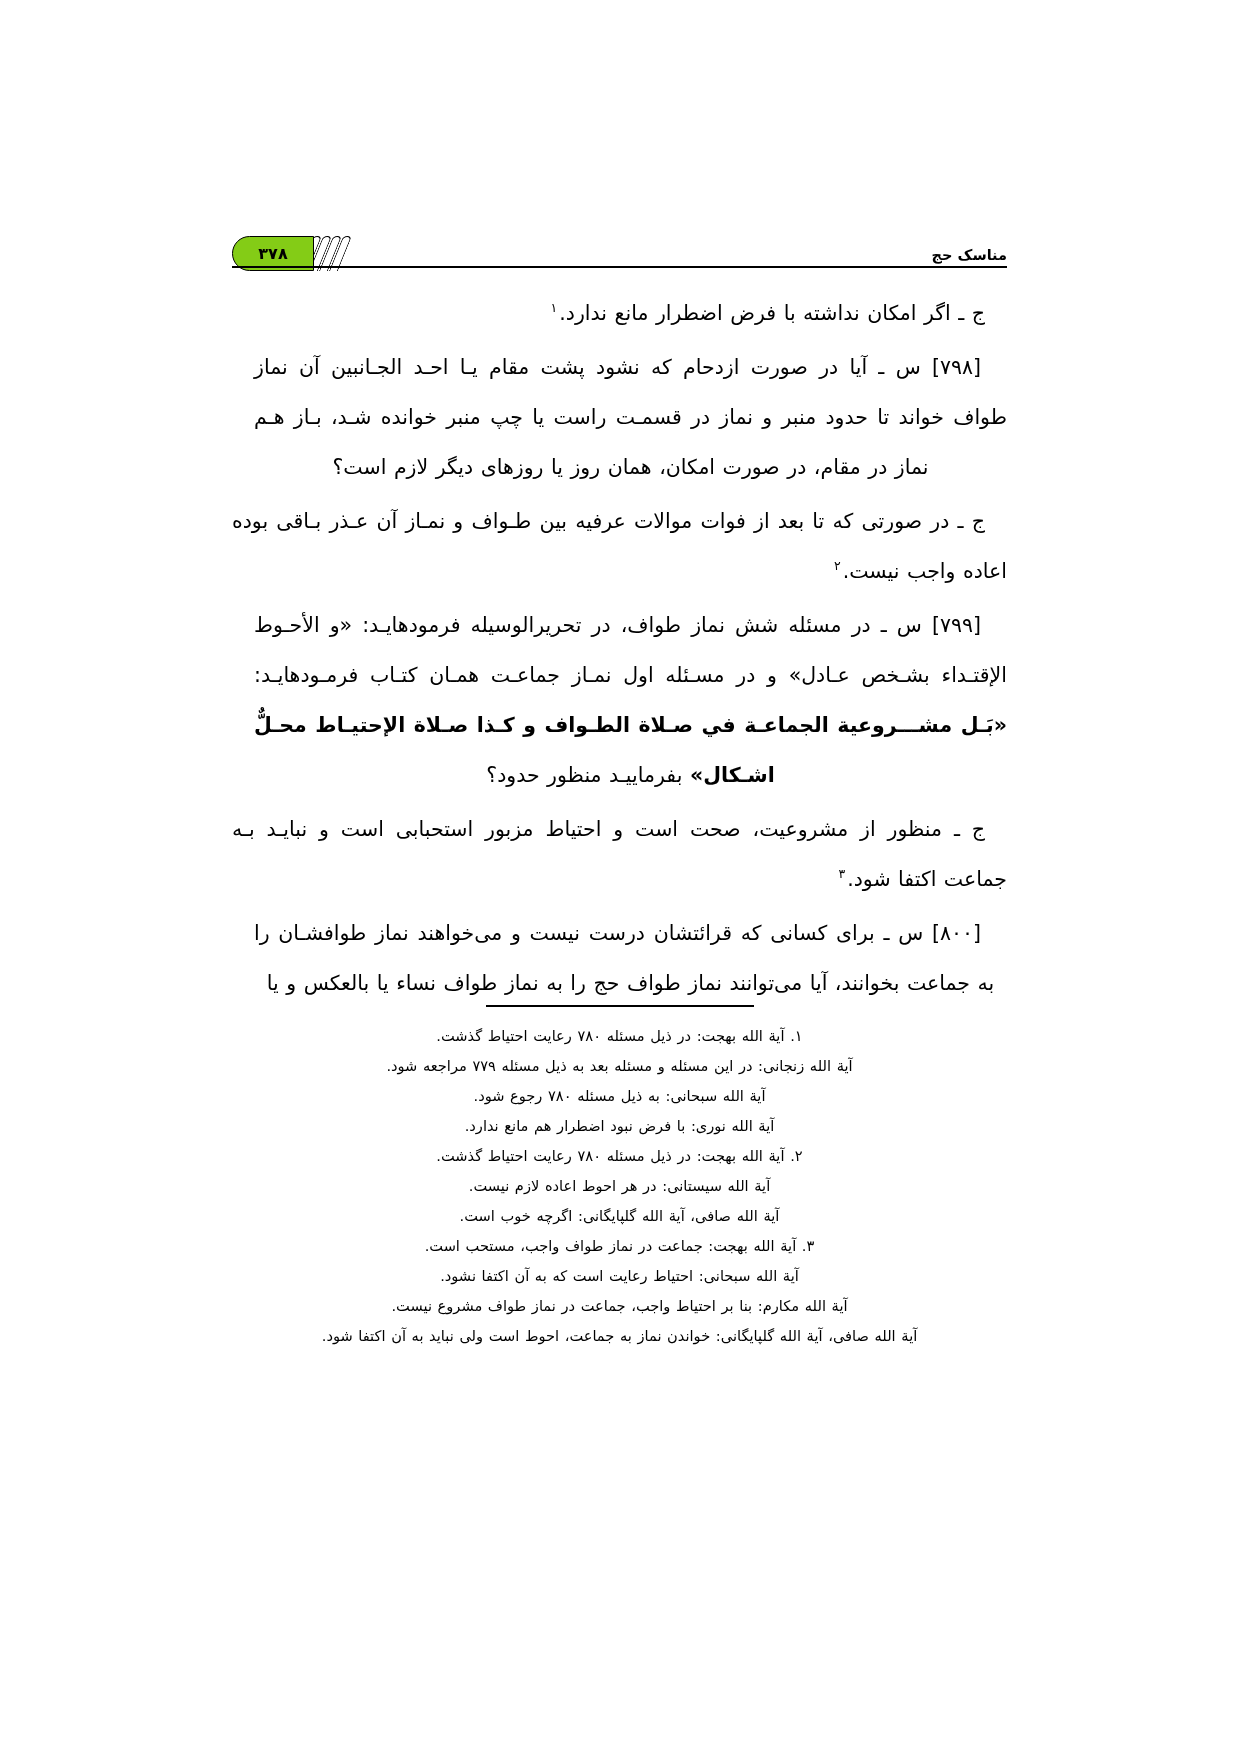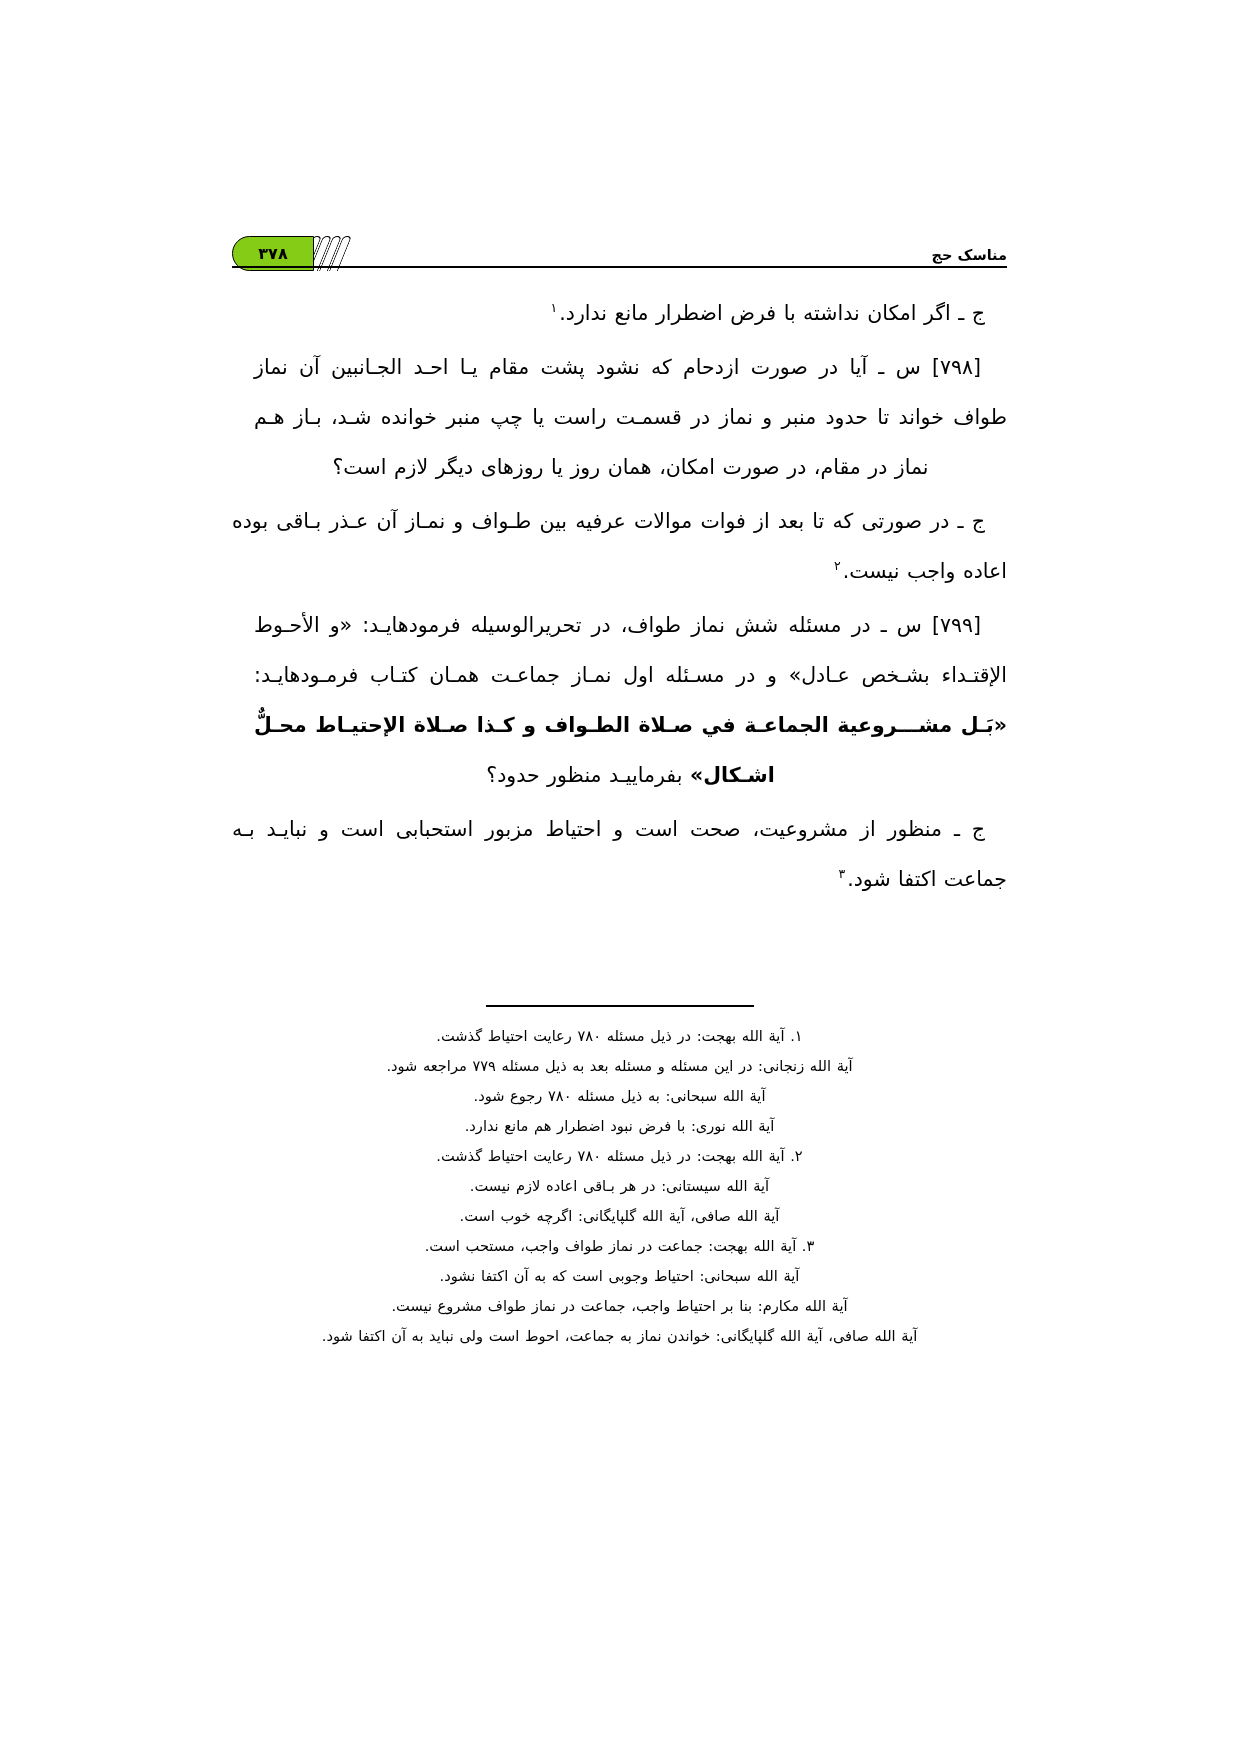--- a/index.html
+++ b/index.html
@@ -183,34 +183,35 @@
     <p class="para a lastleft"><span>ج ـ اگر امکان نداشته با فرض اضطرار مانع ندارد.</span><sup class="fn">۱</sup></p>
 
     <p class="para q"><span>[۷۹۸] س ـ آیا در صورت ازدحام که نشود پشت مقام یـا احـد الجـانبین آن نماز طواف خواند تا حدود منبر و نماز در قسمـت راست یا چپ منبر خوانده شـد، بـاز هـم نماز در مقام، در صورت امکان، همان روز یا روزهای دیگر لازم است؟</span></p>
 
     <p class="para a lastleft"><span>ج ـ در صورتی که تا بعد از فوات موالات عرفیه بین طـواف و نمـاز آن عـذر بـاقی بوده اعاده واجب نیست.</span><sup class="fn">۲</sup></p>
 
     <p class="para q"><span>[۷۹۹] س ـ در مسئله شش نماز طواف، در تحریرالوسیله فرمودهایـد: «و الأحـوط الإقتـداء بشـخص عـادل» و در مسـئله اول نمـاز جماعـت همـان کتـاب فرمـودهایـد:</span> <span class="arabic-bold">«بَـل مشـــروعية الجماعـة في صـلاة الطـواف و کـذا صـلاة الإحتيـاط محـلٌّ اشـکال»</span> <span>بفرماییـد منظور حدود؟</span></p>
 
     <p class="para a lastleft"><span>ج ـ منظور از مشروعیت، صحت است و احتیاط مزبور استحبابی است و نبایـد بـه جماعت اکتفا شود.</span><sup class="fn">۳</sup></p>
 
+    <p class="para q"><span>[۸۰۰] س ـ برای کسانی که قرائتشان درست نیست و می‌خواهند نماز طوافشـان را به جماعت بخوانند، آیا می‌توانند نماز طواف حج را به نماز طواف نساء یا بالعکس و یا</span></p>
 
   </div>
 
   <div class="footnotes">
     <div class="fn-rule"></div>
 
     <p class="fn-item first"><span class="fn-marker">۱.</span> <span class="fn-name">آية الله بهجت:</span> <span>در ذیل مسئله ۷۸۰ رعایت احتیاط گذشت.</span></p>
     <p class="fn-item"><span class="fn-name">آية الله زنجانی:</span> <span>در این مسئله و مسئله بعد به ذیل مسئله ۷۷۹ مراجعه شود.</span></p>
     <p class="fn-item"><span class="fn-name">آية الله سبحانی:</span> <span>به ذیل مسئله ۷۸۰ رجوع شود.</span></p>
     <p class="fn-item"><span class="fn-name">آية الله نوری:</span> <span>با فرض نبود اضطرار هم مانع ندارد.</span></p>
 
     <p class="fn-item"><span class="fn-marker">۲.</span> <span class="fn-name">آية الله بهجت:</span> <span>در ذیل مسئله ۷۸۰ رعایت احتیاط گذشت.</span></p>
-    <p class="fn-item"><span class="fn-name">آية الله سیستانی:</span> <span>در هر بـاقی اعاده لازم نیست.</span></p>
+    <p class="fn-item"><span class="fn-name">آية الله سیستانی:</span> <span>در هر احوط اعاده لازم نیست.</span></p>
     <p class="fn-item"><span class="fn-name">آية الله صافی، آية الله گلپایگانی:</span> <span>اگرچه خوب است.</span></p>
 
     <p class="fn-item"><span class="fn-marker">۳.</span> <span class="fn-name">آية الله بهجت:</span> <span>جماعت در نماز طواف واجب، مستحب است.</span></p>
-    <p class="fn-item"><span class="fn-name">آية الله سبحانی:</span> <span>احتیاط وجوبی است که به آن اکتفا نشود.</span></p>
+    <p class="fn-item"><span class="fn-name">آية الله سبحانی:</span> <span>احتیاط رعایت است که به آن اکتفا نشود.</span></p>
     <p class="fn-item"><span class="fn-name">آية الله مکارم:</span> <span>بنا بر احتیاط واجب، جماعت در نماز طواف مشروع نیست.</span></p>
     <p class="fn-item"><span class="fn-name">آية الله صافی، آية الله گلپایگانی:</span> <span>خواندن نماز به جماعت، احوط است ولی نباید به آن اکتفا شود.</span></p>
   </div>
 
 </div>
 
 </body></html>

